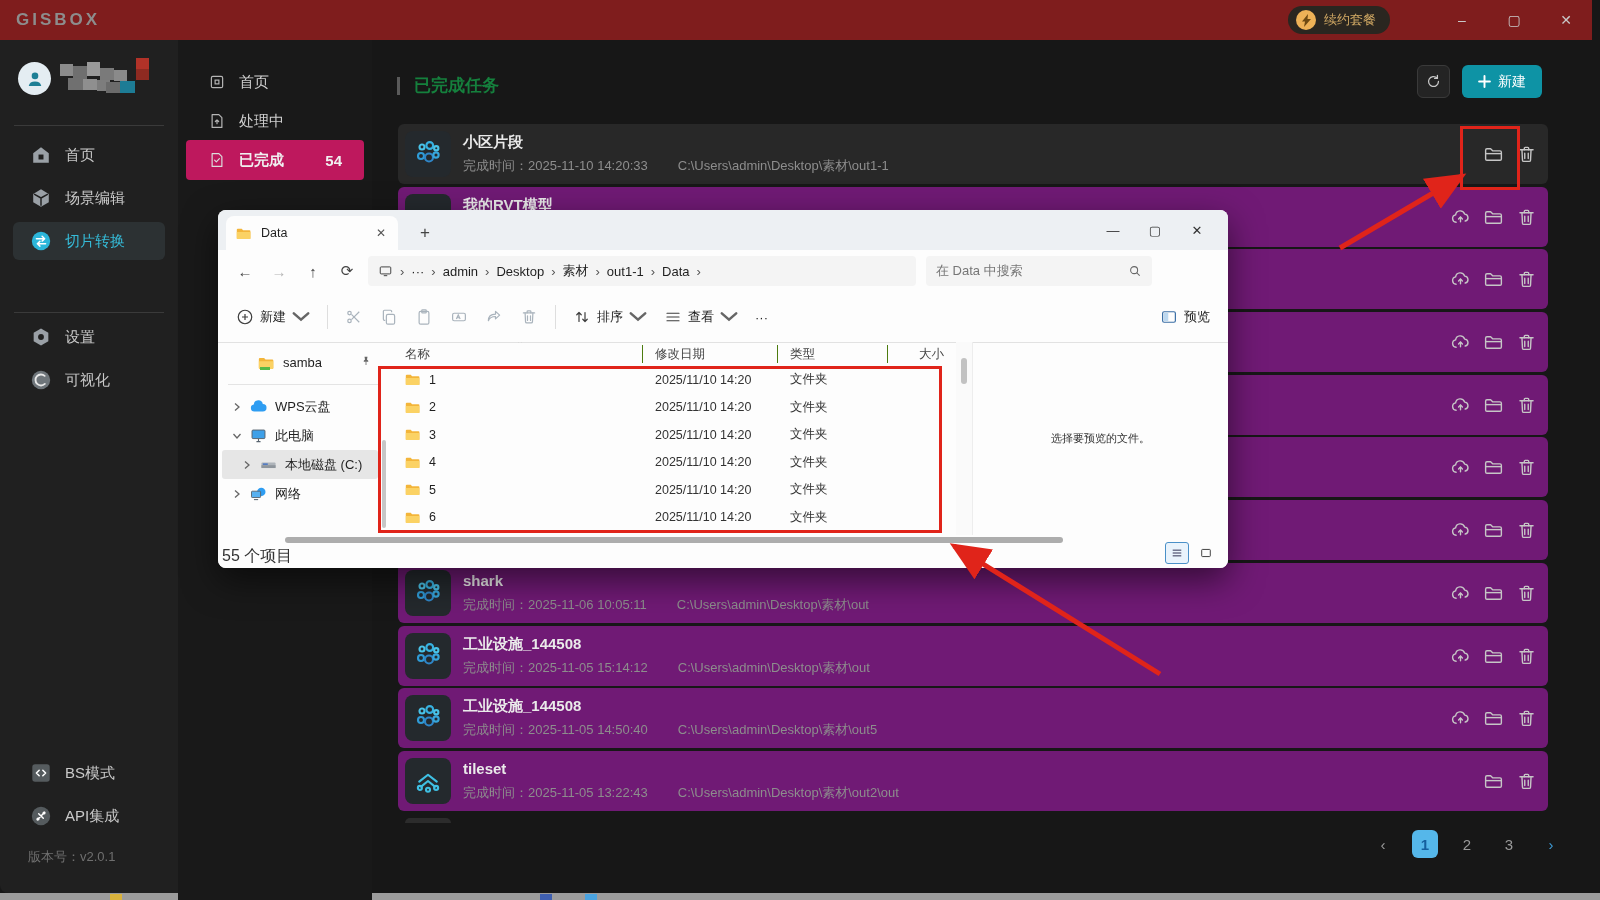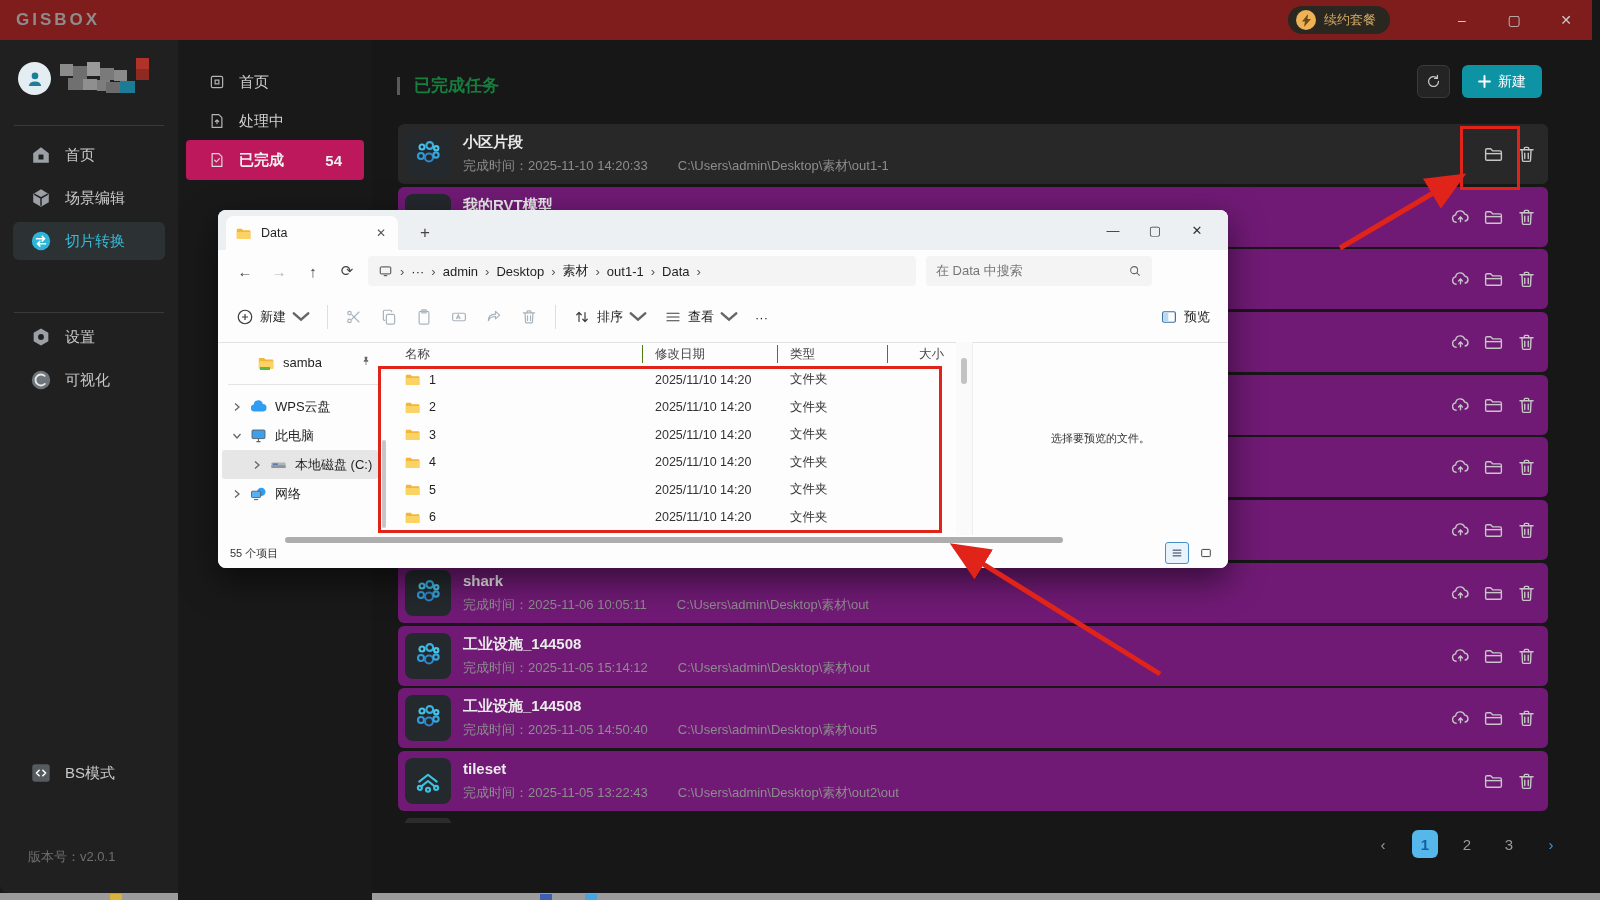--- a/index.html
+++ b/index.html
@@ -73,42 +73,42 @@
   .etools{height:50px;display:flex;align-items:center;gap:17px;padding:0 18px;border-bottom:1px solid #e2e2e2;}
   .tbtn{display:flex;align-items:center;gap:6px;background:none;border:none;color:#1f1f1f;font-size:13px;cursor:pointer;padding:0;}
   .tbtn svg{width:18px;height:18px;}
   .tbtn.dis{color:#a9b3bc;}
   .tsep{width:1px;height:24px;background:#dedede;}
   .tspacer{flex:1;}
   .ebody{position:absolute;left:0;top:132px;right:0;bottom:33px;display:flex;overflow:hidden;}
   .enav{width:170px;position:relative;padding-top:6px;box-sizing:border-box;}
   .nitem{height:29px;display:flex;align-items:center;gap:8px;font-size:13px;color:#1f1f1f;cursor:pointer;padding-left:14px;position:relative;}
   .nitem .chev{width:10px;color:#666;flex:0 0 10px;}
-  .nitem.sel{background:#e6e6e6;border-radius:3px;margin:0 10px 0 4px;padding-left:12px;}
+  .nitem.sel{background:#e6e6e6;border-radius:3px;margin:0 10px 0 4px;padding-left:2px;}
   .ndiv{height:1px;background:#e4e4e4;margin:7px 10px;}
   .pin{position:absolute;right:16px;top:7px;}
   .nscroll{position:absolute;right:2px;top:98px;width:4px;height:88px;background:#c6c6c6;border-radius:2px;}
   .efiles{flex:1;position:relative;}
   .fhead{display:flex;height:24px;align-items:center;color:#444;font-size:12.5px;}
   .fh{box-sizing:border-box;border-right:1px solid #4d7c0f;height:18px;display:flex;align-items:center;}
   .fh1{flex:0 0 255px;padding-left:17px;position:relative;}
   .fh2{flex:0 0 135px;padding-left:12px;}
   .fh3{flex:0 0 110px;padding-left:12px;}
   .fh4{flex:1;justify-content:flex-end;padding-right:12px;border-right:none;}
   .sortcaret{position:absolute;left:128px;top:-7px;color:#666;font-size:10px;}
   .frow{display:flex;height:27.5px;align-items:center;font-size:12.5px;color:#1f1f1f;cursor:pointer;}
   .fc1{flex:0 0 255px;padding-left:17px;display:flex;align-items:center;gap:8px;box-sizing:border-box;}
   .fc2{flex:0 0 135px;padding-left:12px;box-sizing:border-box;color:#333;}
   .fc3{flex:0 0 110px;padding-left:12px;box-sizing:border-box;color:#333;}
   .escrollv{width:16px;background:#fafafa;position:relative;}
   .evthumb{position:absolute;left:5px;top:16px;width:6px;height:26px;background:#c2c2c2;border-radius:3px;}
   .epreview{width:255px;border-left:1px solid #ededed;display:flex;align-items:center;justify-content:center;color:#333;font-size:11px;}
   .estatus{position:absolute;left:0;right:0;bottom:0;height:33px;border-radius:0 0 8px 8px;background:#fdfdfd;}
   .ehthumb{position:absolute;left:67px;top:2px;width:778px;height:6px;background:#adadad;border-radius:3px;}
-  .ecount{position:absolute;left:12px;top:11px;font-size:11px;color:#333;}
+  .ecount{position:absolute;left:4px;top:11px;font-size:16px;color:#333;}
   .eviews{position:absolute;right:10px;top:7px;display:flex;gap:5px;}
   .evbtn{width:24px;height:22px;border:1px solid transparent;background:none;display:flex;align-items:center;justify-content:center;cursor:pointer;border-radius:3px;}
   .evbtn.active{border-color:#4a90c8;background:#e9f3fc;}
 
   
   .redbox{position:absolute;border:3px solid #e0241a;z-index:10;pointer-events:none;}
   .annot{position:absolute;left:0;top:0;z-index:10;pointer-events:none;}
 
   
   .taskstrip{position:absolute;left:0;right:0;bottom:0;height:7px;background:#9c9c9c;z-index:0;}
@@ -239,20 +239,29 @@
       <span>可视化</span>
     </div>
 
     <div class="snav" style="top:714px">
       <svg class="mi" viewBox="0 0 24 24">
           <rect x="2.5" y="2.5" width="19" height="19" rx="3" fill="#555b5e"></rect>
           <path d="M10 9l-3 3 3 3m4-6 3 3-3 3" stroke="#fff" stroke-width="1.7" fill="none" stroke-linecap="round" stroke-linejoin="round"></path>
         </svg>
       <span>BS模式</span>
     </div>
+    <div class="snav" style="top:757px">
+      <svg class="mi" viewBox="0 0 24 24">
+          <circle cx="12" cy="12" r="10" fill="#555b5e"></circle>
+          <path d="M8 16l8-8m-6.5 1.5 5 5" stroke="#fff" stroke-width="1.6" fill="none" stroke-linecap="round"></path>
+          <circle cx="8.7" cy="15.3" r="1.7" fill="#fff"></circle>
+          <circle cx="15.3" cy="8.7" r="1.7" fill="#fff"></circle>
+        </svg>
+      <span>API集成</span>
+    </div>
     <div class="version">版本号：v2.0.1</div>
   </div>
 
   <div class="subsidebar">
     <div class="subitem" style="top:22px">
       <svg width="18" height="18" viewBox="0 0 24 24" fill="none" stroke="#b5b5b5" stroke-width="1.6">
           <rect x="4.5" y="4.5" width="15" height="15" rx="2"></rect>
           <rect x="9.5" y="9.5" width="5" height="5"></rect>
         </svg>
       <span>首页</span>

